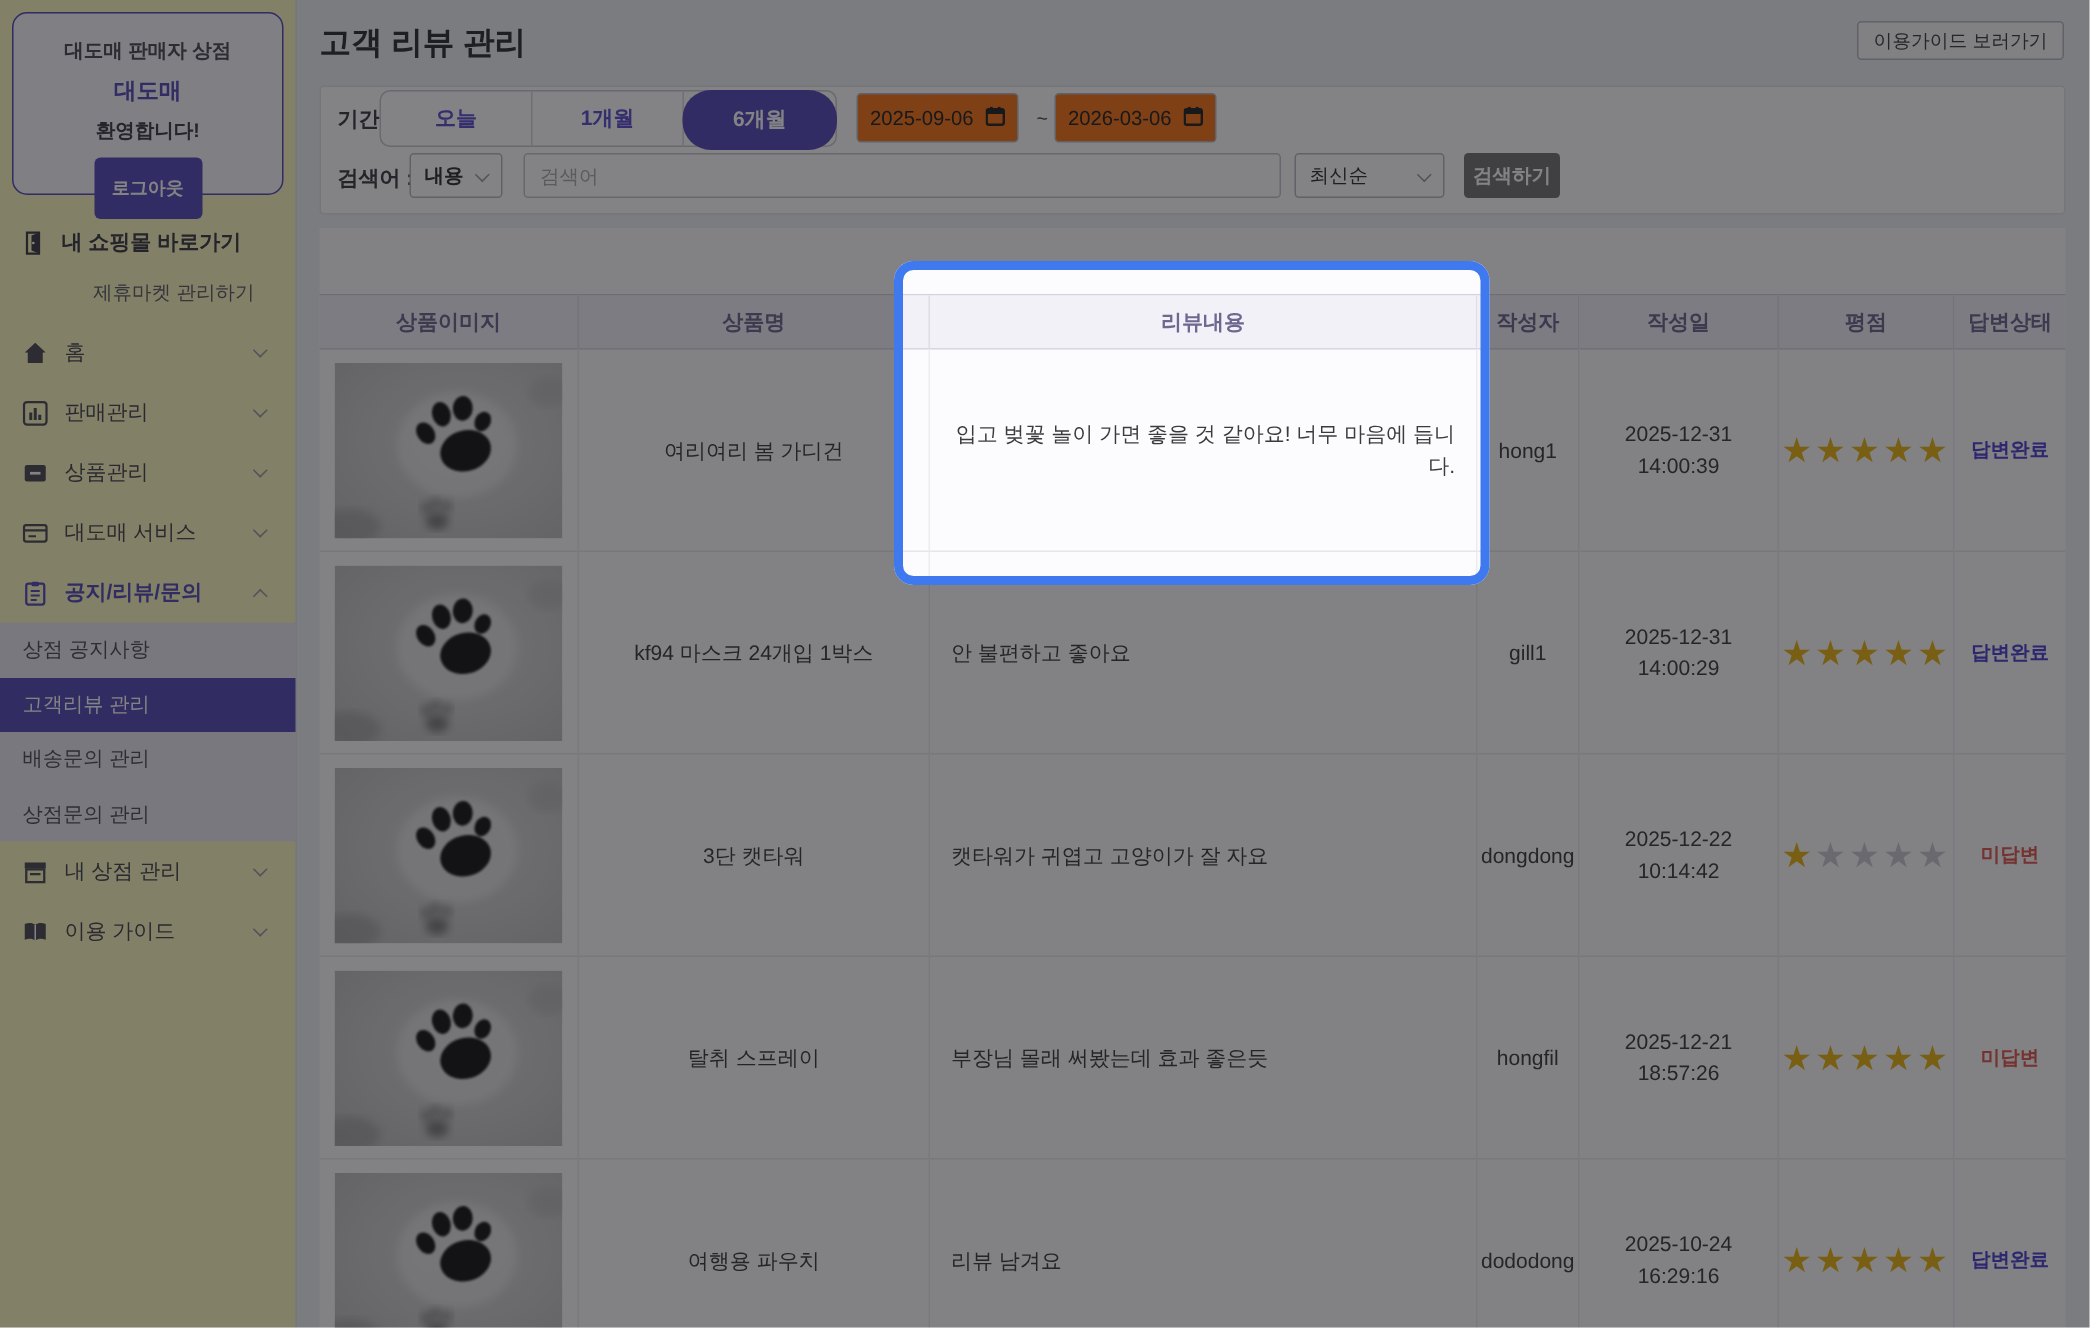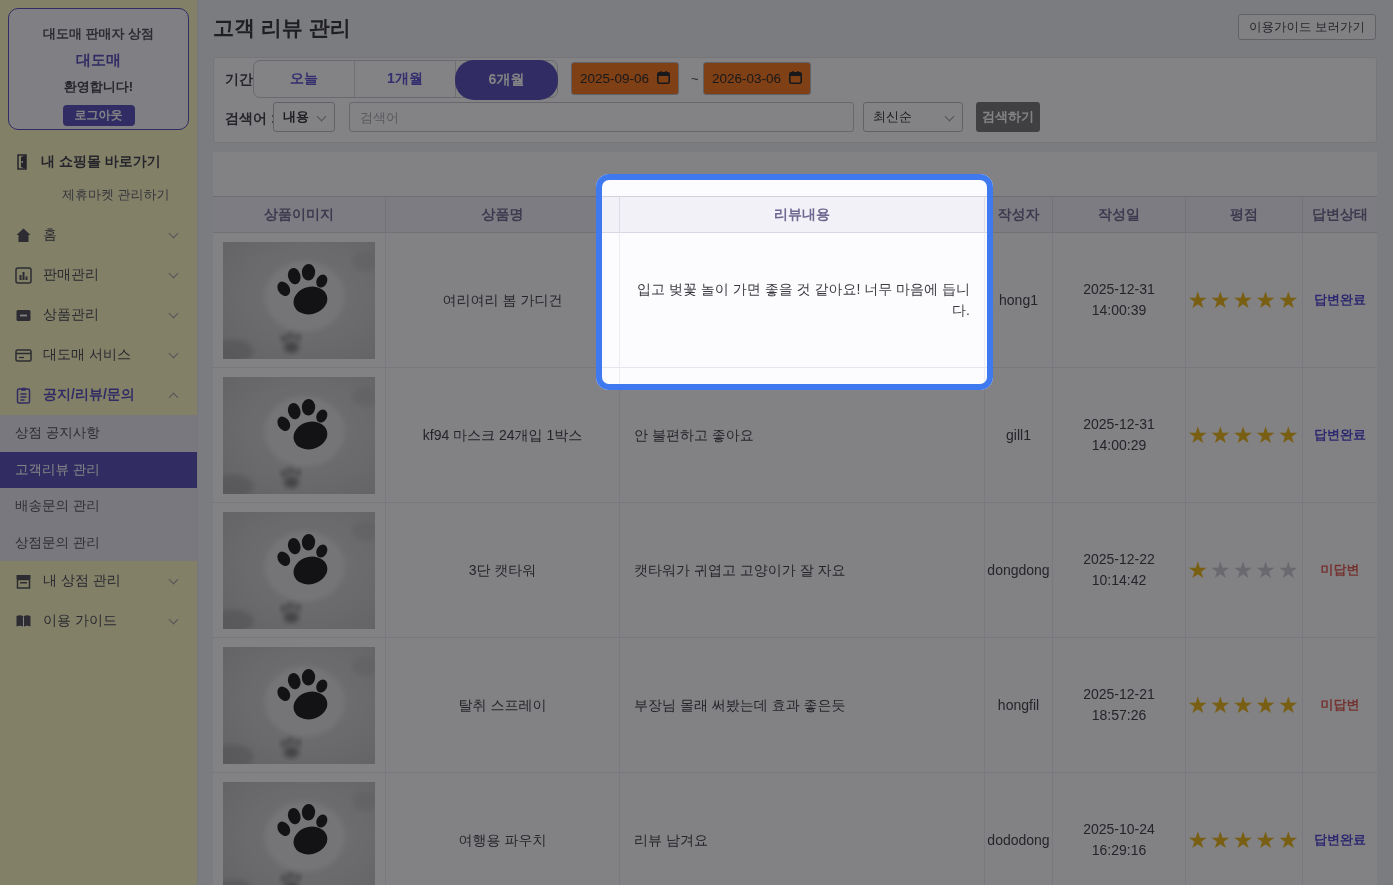--- a/index.html
+++ b/index.html
@@ -6,21 +6,21 @@
   html,body { width:1393px; height:885px; overflow:hidden; }
   body { font-family:"Liberation Sans","DejaVu Sans",sans-serif; background:#eef0f4; color:#35353b; }
   #viewport { position:relative; width:1393px; height:885px; overflow:hidden; }
 
   
   #sidebar { position:absolute; left:0; top:0; width:198px; height:885px; background:#fef9c3; border-right:1px solid #e4e4ea; }
   .store-box { margin:8px; height:122px; border:1.5px solid #5449b8; border-radius:10px; background:#f7f6fc; text-align:center; padding-top:16px; }
   .store-box .sub { font-size:13px; color:#4a4a52; font-weight:bold; }
   .store-box .name { font-size:15px; color:#5449b8; font-weight:bold; margin-top:8px; }
   .store-box .welcome { font-size:13px; color:#3c3c44; font-weight:bold; margin-top:8px; }
-  .logout-btn { margin-top:9px; display:inline-block; background:#5449b8; color:#fff; font-size:12px; font-weight:bold; padding:2px 12px; border-radius:4px; border:none; cursor:pointer; }
+  .logout-btn { margin-top:9px; display:inline-block; background:#5449b8; color:#fff; font-size:12px; font-weight:bold; padding:12px 12px; border-radius:4px; border:none; cursor:pointer; }
   .shortcut { display:flex; align-items:center; gap:9px; padding:0 14px; margin-top:18px; height:28px; font-size:14px; font-weight:bold; color:#3a3a42; cursor:pointer; }
   .partner-link { padding:0 14px; margin-top:7px; height:24px; display:flex; align-items:center; font-size:13px; color:#5c5c64; cursor:pointer;margin-left:48px; }
   nav { margin-top:8px; }
   .menu-item { height:40px; display:flex; align-items:center; gap:11px; padding:0 14px; font-size:14px; color:#44444c; cursor:pointer; position:relative; }
   .menu-item .mi-label { flex:1; }
   .menu-item.open-section .mi-label { color:#5449b8; font-weight:bold; }
   .chev { width:7px; height:7px; border-right:1.6px solid #9a9aa3; border-bottom:1.6px solid #9a9aa3; transform:rotate(45deg); margin-right:6px; margin-top:-3px; }
   .chev.up { transform:rotate(-135deg); margin-top:4px; }
   .submenu { background:#e9e8f1; }
   .submenu-item { height:36.5px; display:flex; align-items:center; padding-left:15px; font-size:13.5px; color:#4c4c55; cursor:pointer; }

